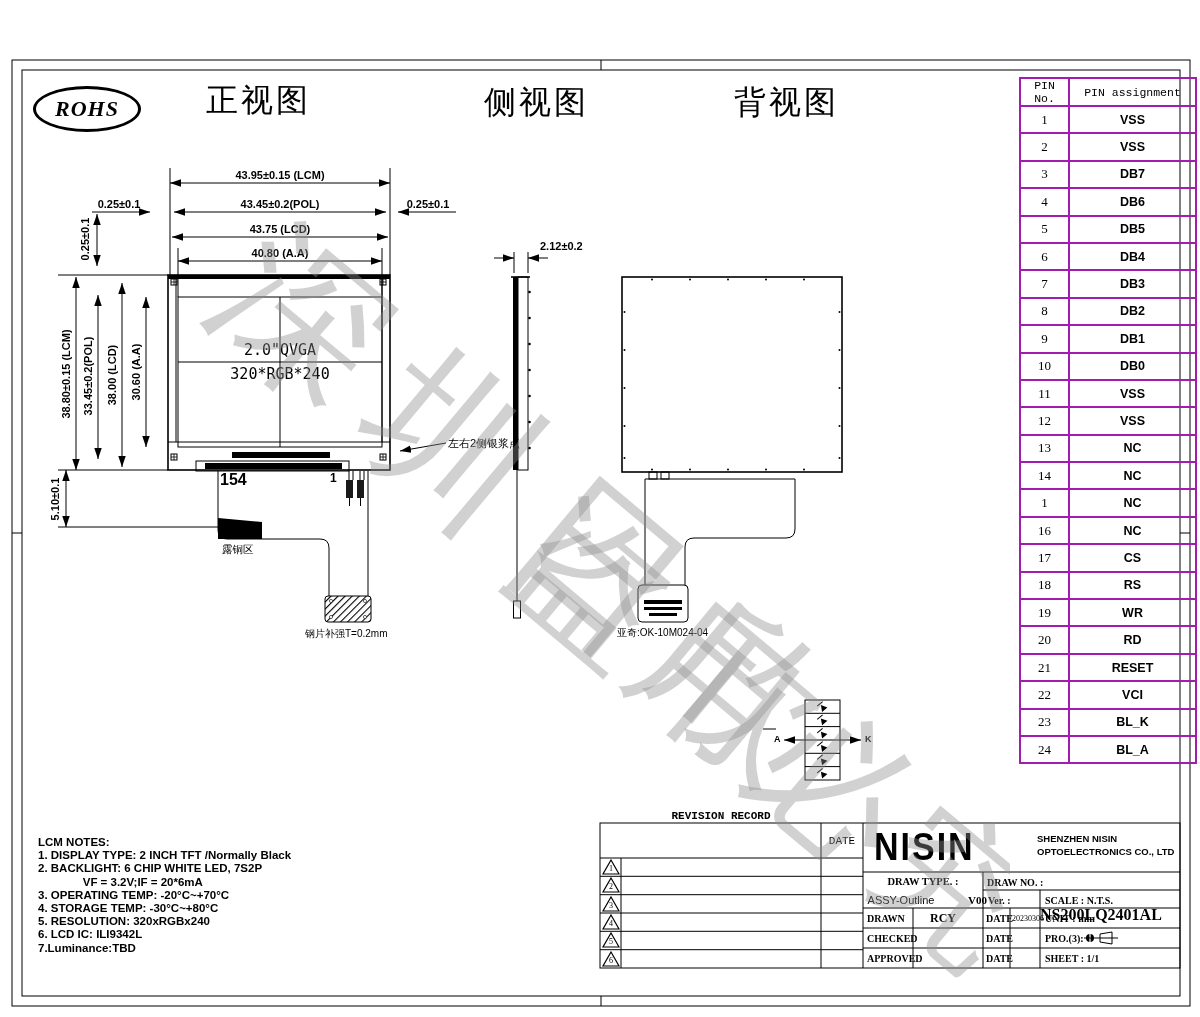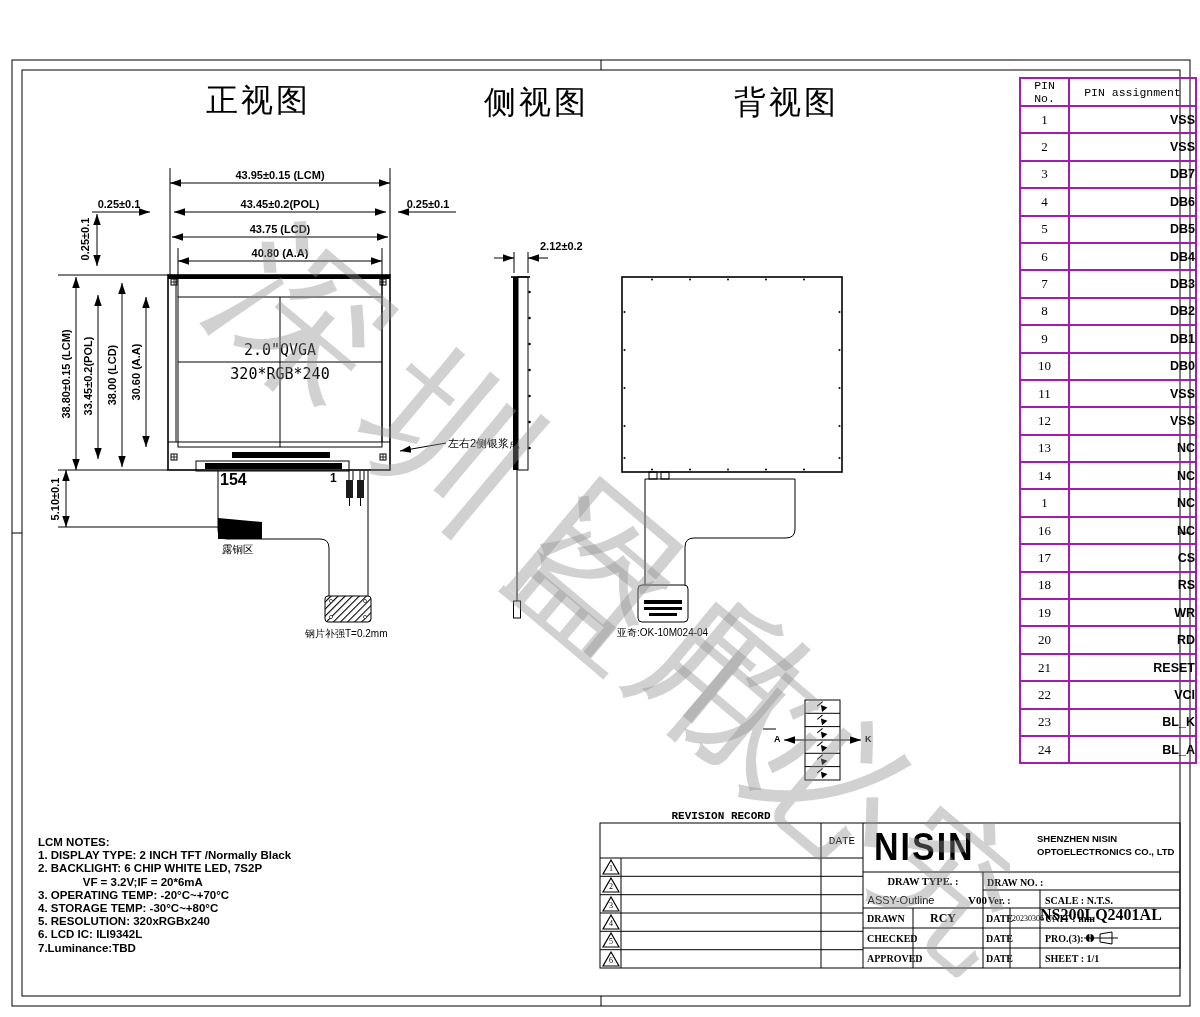--- a/index.html
+++ b/index.html
@@ -19,21 +19,21 @@
           transform:translate(-50%,0);z-index:2}
   
   #rohs{position:absolute;left:33px;top:86px;width:102px;height:40px;border:3px solid #000;
         border-radius:50%;display:flex;align-items:center;justify-content:center;z-index:2}
   #rohs span{font:italic bold 22px "Liberation Serif",serif;letter-spacing:1px}
   
   #pintable{position:absolute;left:1019px;top:77px;border-collapse:collapse;z-index:2;
             table-layout:fixed;width:172px}
   #pintable td{border:2px solid #a21caf;padding:0;overflow:hidden}
   #pintable td.no{width:47px;text-align:center;font:13px "Liberation Serif",serif}
-  #pintable td.asg{width:125px;text-align:right;font:bold 12.5px "Liberation Sans",sans-serif}
+  #pintable td.asg{width:125px;text-align:center;font:bold 12.5px "Liberation Sans",sans-serif}
   #pintable tr.hdr td{height:21px;font:11.5px "Liberation Mono",monospace;font-weight:400;text-align:center}
   #pintable tr.r td{height:25.4px}
   
   #notes{position:absolute;left:38px;top:836px;z-index:2}
   #notes div{font:bold 11.5px "Liberation Sans",sans-serif;line-height:13.2px;white-space:pre}
   
   .tb{position:absolute;font:bold 10px "Liberation Serif",serif;white-space:nowrap;z-index:2}
   .tbc{transform:translate(-50%,0)}
   .tbsans{font:11px "Liberation Sans",sans-serif}
   .tbmono{font:11px "Liberation Mono",monospace}
@@ -275,20 +275,23 @@
 
     <g transform="translate(1084,932)">
       <circle cx="6" cy="6" r="4" class="fb"></circle>
       <line x1="6" y1="0" x2="6" y2="12" stroke="#fff" stroke-width="1.2"></line>
       <line x1="0" y1="6" x2="13" y2="6" class="ln" stroke-width="1"></line>
       <path d="M16,2 L28,0 L28,12 L16,10 Z" class="ln" stroke-width="1"></path>
       <line x1="13" y1="6" x2="34" y2="6" class="ln" stroke-width="1"></line>
     </g>
   </svg>
 
+  <div id="rohs">
+    <span>ROHS</span>
+  </div>
   <div class="vtitle" style="left:206px;top:84px">正视图</div>
   <div class="vtitle" style="left:484px;top:86px">侧视图</div>
   <div class="vtitle" style="left:734px;top:86px">背视图</div>
 
   <div class="dim" style="left:280px;top:169px">43.95±0.15 (LCM)</div>
   <div class="dim" style="left:280px;top:198px">43.45±0.2(POL)</div>
   <div class="dim" style="left:280px;top:223px">43.75 (LCD)</div>
   <div class="dim" style="left:280px;top:247px">40.80 (A.A)</div>
   <div class="dim" style="left:119px;top:198px">0.25±0.1</div>
   <div class="dim" style="left:428px;top:198px">0.25±0.1</div>

